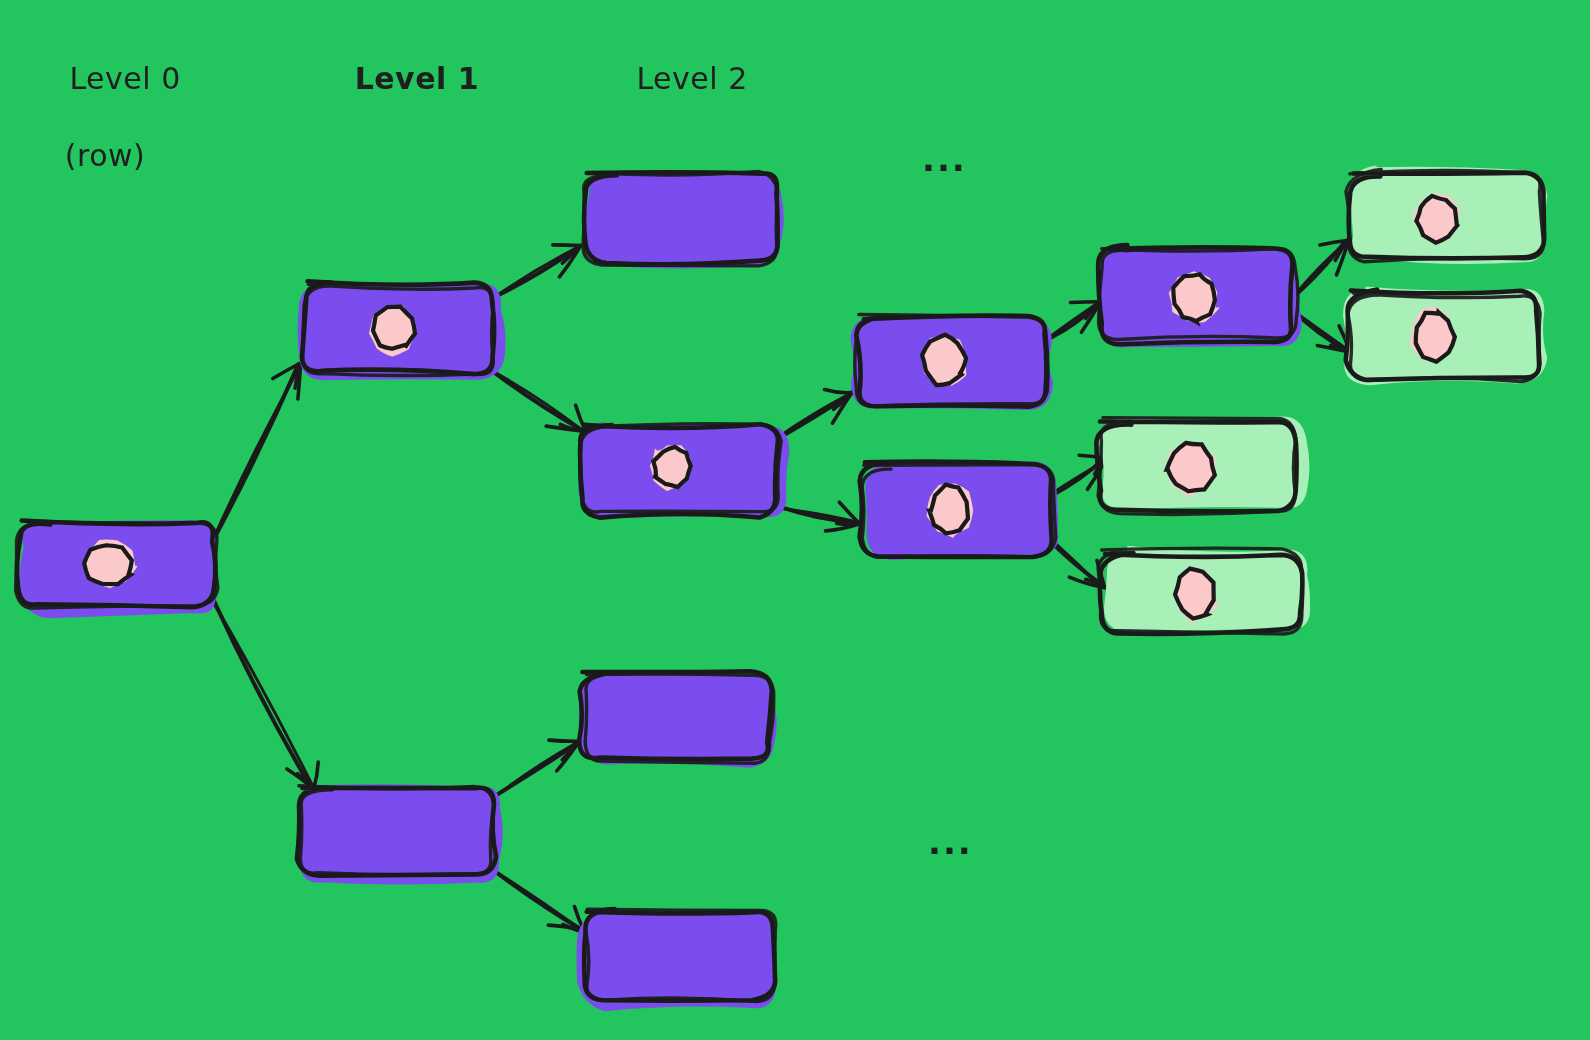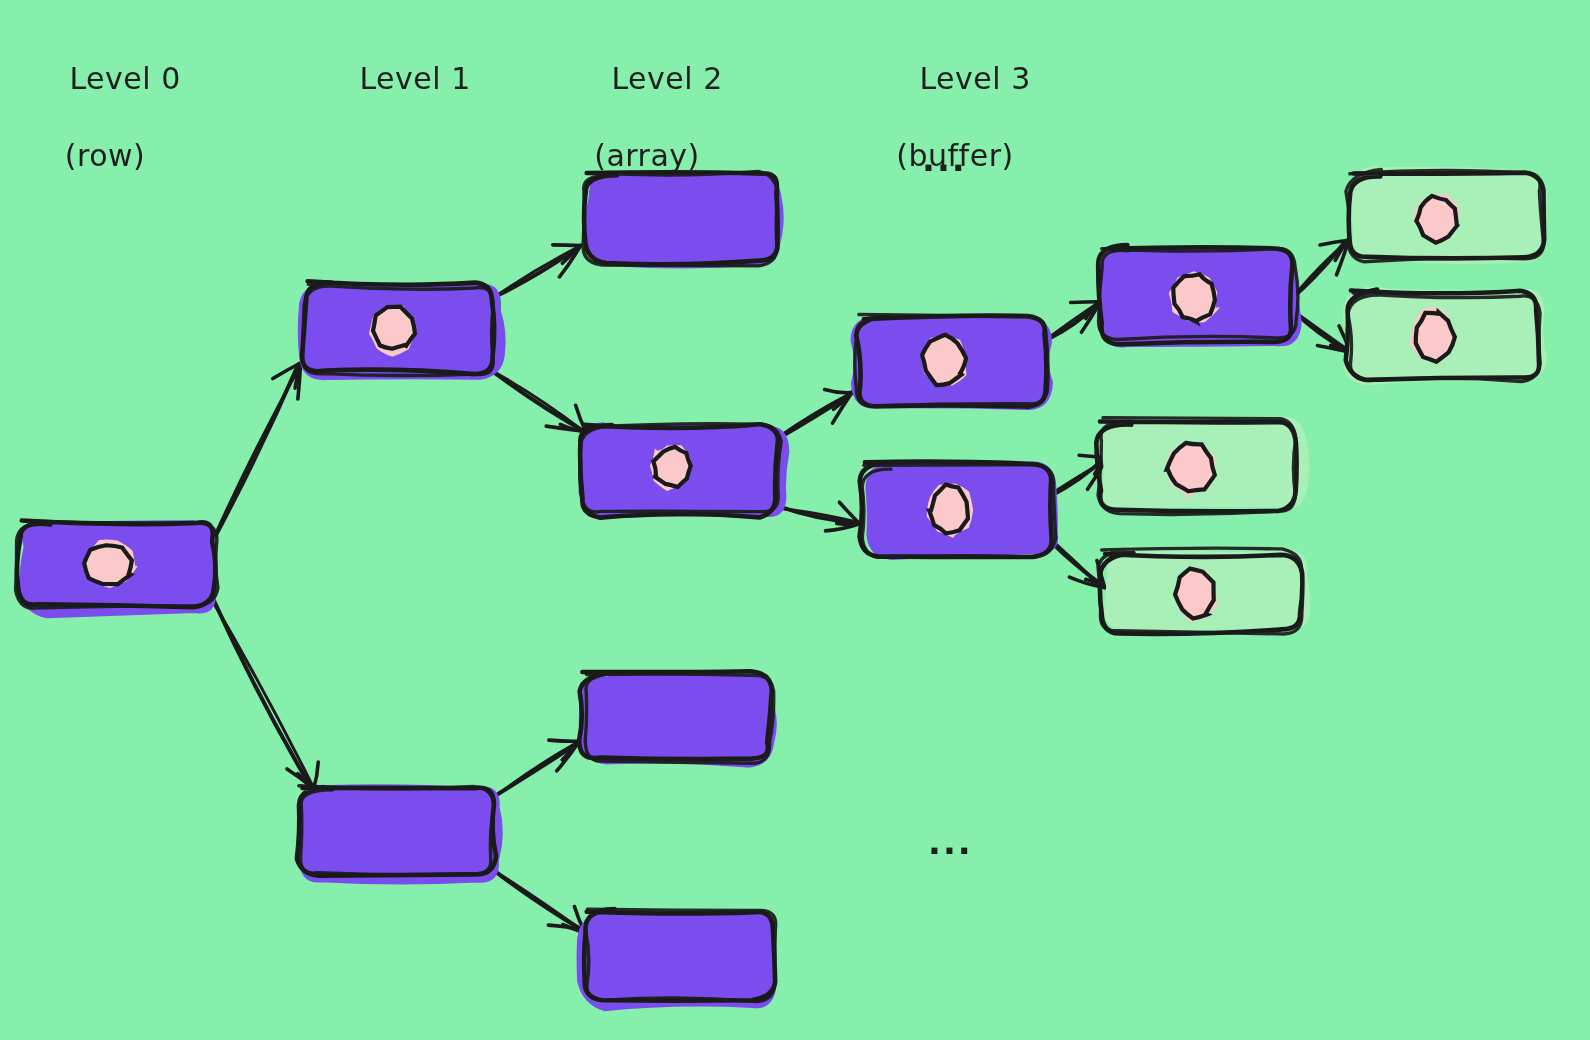--- a/index.html
+++ b/index.html
@@ -8,21 +8,21 @@
     padding: 0;
     background: #ffffff;
   }
   body {
     font-family: "DejaVu Sans", sans-serif;
   }
   #stage {
     position: relative;
     width: 1590px;
     height: 1040px;
-    background: #86efac;
+    background: #22c55e;
     overflow: hidden;
   }
   #diagram-svg {
     position: absolute;
     left: 0;
     top: 0;
     width: 1590px;
     height: 1040px;
   }
   .col-header {
@@ -241,28 +241,23 @@
           <path d="M 1216.24 603.97 Q 1211.91 609.42 1204.75 616.72 Q 1197.05 618.84 1191.11 620.49 Q 1185.68 615.52 1180.84 610.23 Q 1177.97 602.91 1175.62 594.11 Q 1178.92 584.45 1180.01 576.11 Q 1185.18 571.66 1192.18 567.64 Q 1199.53 570.64 1205.02 571.80 Q 1209.17 578.72 1213.08 585.64 Q 1213.52 595.35 1216.17 603.51 Z" fill="#FBC9C9" stroke="#FBC9C9" stroke-width="3"></path>
           <path d="M 1207.09 614.49 Q 1201.03 616.75 1193.10 618.56 Q 1186.36 613.74 1182.23 609.45 Q 1178.27 602.93 1175.07 594.61 Q 1178.30 586.22 1179.77 577.20 Q 1184.05 573.36 1189.88 568.63 Q 1196.79 570.20 1202.69 571.79 Q 1207.65 576.60 1213.49 582.59 Q 1213.50 591.67 1213.74 600.19 Q 1209.42 607.01 1205.62 613.87 Z" fill="none" stroke="#1a1a1a" stroke-width="4.2" stroke-linecap="round"></path>
         </g>
       </g>
   </svg>
 
   <div class="col-header" style="left: -45px; top: 22px; width: 300px;">
     <span>Level 0</span>
     <span class="hdr-sub">(row)</span>
   </div>
-  <div class="col-header" style="left: 245px; top: 22px; width: 300px;">
+  <div class="col-header" style="left: 245px; top: 22px; width: 300px; font-weight: bold;">
     <span>Level 1</span>
   </div>
-  <div class="col-header" style="left: 497px; top: 22px; width: 300px;">
+  <div class="col-header" style="left: 522px; top: 22px; width: 300px;">
     <span>Level 2</span>
-    <span class="hdr-sub">(array)</span>
-  </div>
-  <div class="col-header" style="left: 805px; top: 22px; width: 300px;">
-    <span>Level 3</span>
-    <span class="hdr-sub">(buffer)</span>
   </div>
 
   <div class="ellipsis-mark" style="left: 922px; top: 142px;">...</div>
   <div class="ellipsis-mark" style="left: 928px; top: 825px;">...</div>
 
 </div>
 
 </body></html>

